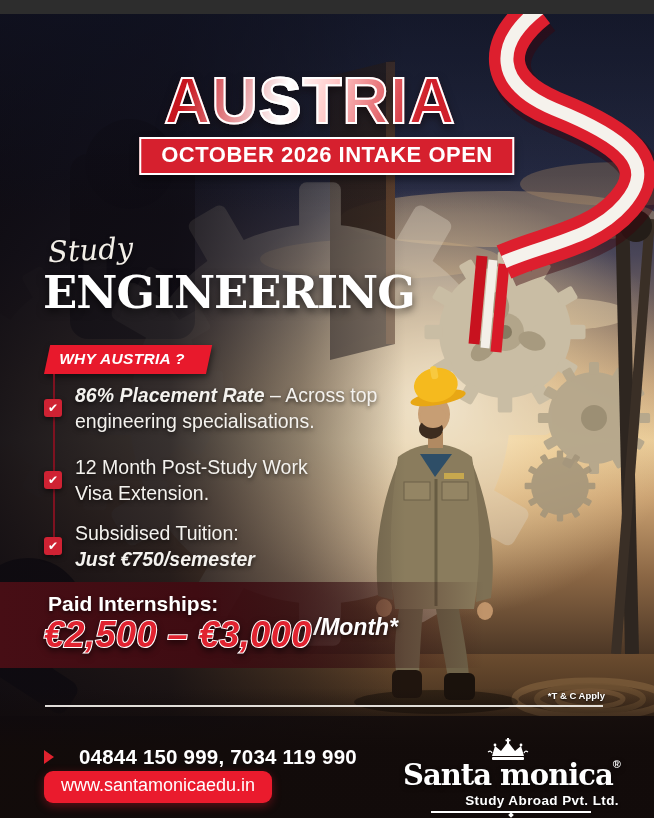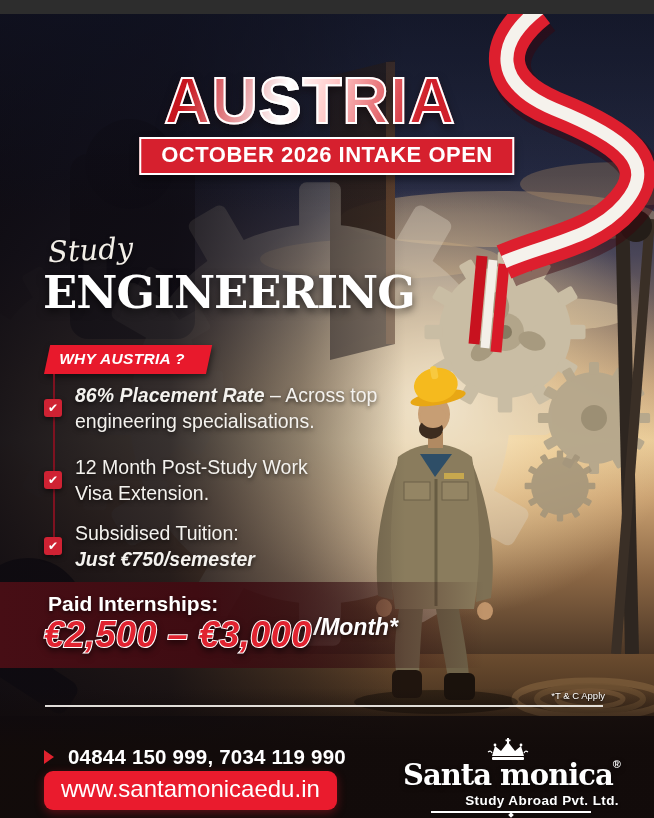--- a/index.html
+++ b/index.html
@@ -57,31 +57,31 @@
     background:linear-gradient(90deg,#470e15 0%, #3f0c12 30%, rgba(47,10,14,.55) 55%, rgba(30,8,10,0) 74%); }
   .band-label { position:absolute; left:48px; top:578px; color:#fff; font-size:21px; font-weight:600;
     text-shadow:0 2px 4px rgba(0,0,0,.6); }
   .band-price { position:absolute; left:44px; top:600px; display:flex; align-items:flex-start;font-style:italic; }
   .price-range { font-size:36px; font-weight:900; letter-spacing:.5px; color:#e02330;
     -webkit-text-stroke:2px #ffffff; paint-order:stroke fill;
     filter:drop-shadow(0 3px 3px rgba(0,0,0,.55)); }
   .price-suffix { font-size:23px; font-weight:700; color:#fff; margin-left:2px;
     text-shadow:0 2px 4px rgba(0,0,0,.6); }
 
-  .tnc { position:absolute; right:49px; top:676px; color:#fff; font-size:9.5px; font-weight:400;
+  .tnc { position:absolute; right:49px; top:676px; color:#fff; font-size:9.5px; font-weight:700;
     text-shadow:0 1px 2px rgba(0,0,0,.7); }
   .divider { position:absolute; left:45px; top:691px; width:558px; height:2px; background:#f2efe9; opacity:.92; }
 
-  .phone-row { position:absolute; left:44px; top:731px; display:flex; align-items:center; gap:14px; }
+  .phone-row { position:absolute; left:44px; top:731px; display:flex; align-items:center; gap:25px; }
   .tri-icon { width:0; height:0; border-left:10px solid #e0222e;
     border-top:7px solid transparent; border-bottom:7px solid transparent; }
   .phone-text { color:#fff; font-size:20.5px; font-weight:800; letter-spacing:.2px; white-space:nowrap; }
 
   .website-pill { position:absolute; left:44px; top:757px; background:#ea1b2d; border-radius:9px;
-    padding:4px 17px 7px; color:#fff; font-size:24px; font-weight:500;
+    padding:4px 17px 7px; color:#fff; font-size:18px; font-weight:500;
     box-shadow:0 3px 10px rgba(234,27,45,.35); cursor:pointer; }
 
   .logo { position:absolute; left:403px; top:720px; width:216px; text-align:right; color:#fff; }
   .crown-wrap { position:absolute; left:84px; top:4px; width:42px; height:24px; }
   .logo-name { position:relative; margin-top:24px; font-family:"DejaVu Serif", serif;
     font-weight:700; font-size:29px; letter-spacing:-1px; white-space:nowrap;
     text-shadow:0 2px 5px rgba(0,0,0,.7); }
   .logo-reg { font-size:11px; vertical-align:top; font-family:"Liberation Sans", sans-serif; }
   .logo-sub { margin-top:1px; font-size:13.5px; font-weight:800; letter-spacing:.4px;
     text-shadow:0 1px 3px rgba(0,0,0,.7); }

